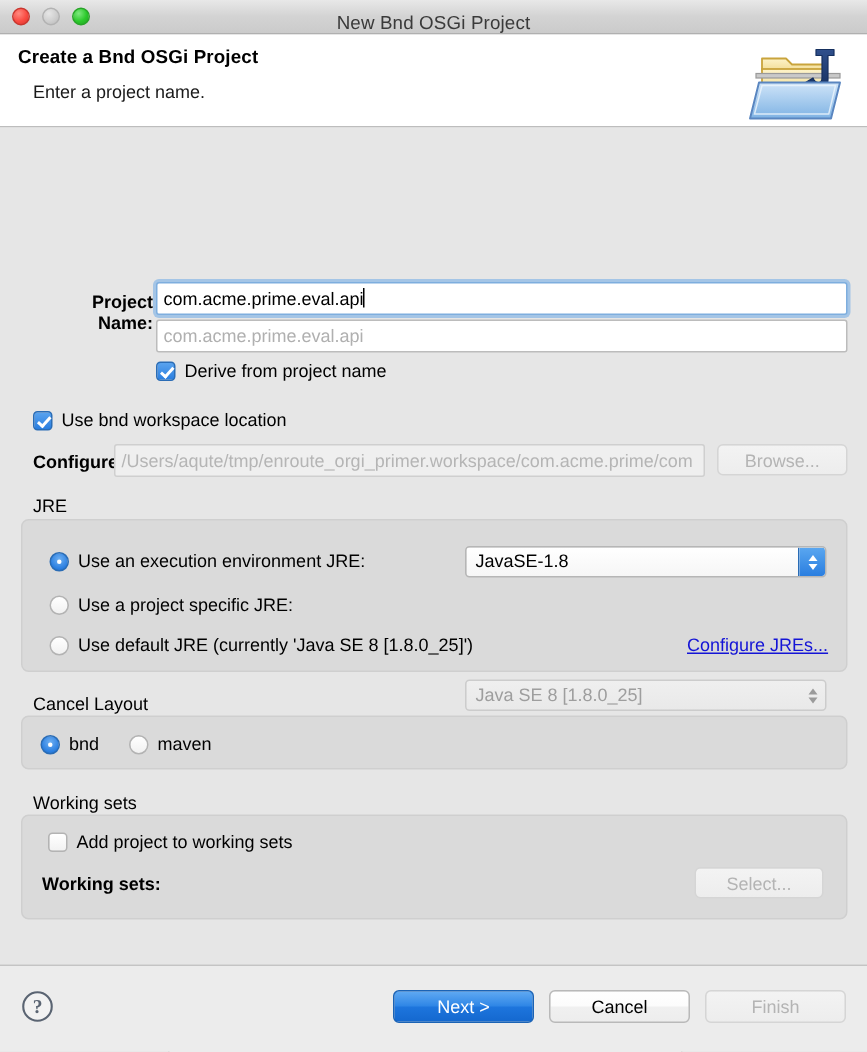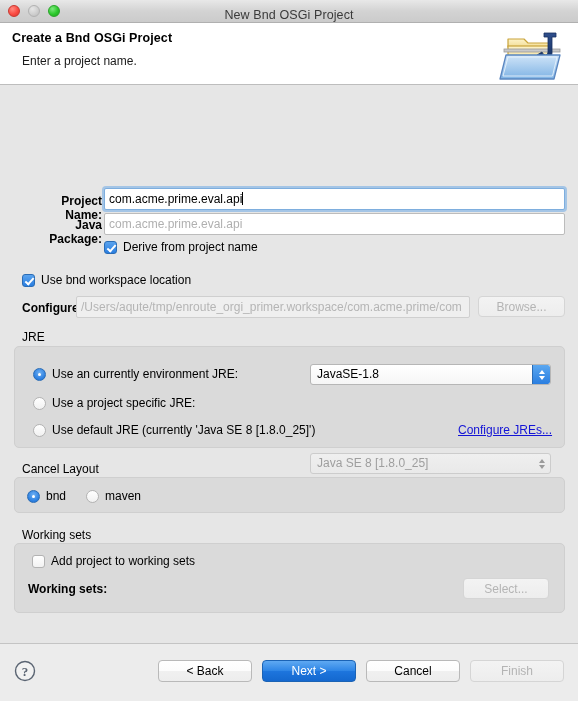--- a/index.html
+++ b/index.html
@@ -383,21 +383,20 @@
         <path d="M10 30 L59 30 L54.5 49 L5 49 Z" fill="none" stroke="#eaf3fc" stroke-width="1" opacity="0.85"></path>
       </svg>
     </div>
   </div>
 
   <div id="body">
 
     <div class="abs lbl lbl-b" style="left:22px; top:109px; width:80px; text-align:right;">Project Name:</div>
     <div class="abs textfield focused" style="left:104px; top:103px; width:461px;"><span>com.acme.prime.eval.api</span><span class="caret"></span></div>
 
-    <div class="abs lbl lbl-b" style="left:22px; top:133px; width:80px; text-align:right;">Java Package:</div>
     <div class="abs textfield placeholder" style="left:104px; top:128px; width:461px;">com.acme.prime.eval.api</div>
 
     <div class="abs cb-row" style="left:104px; top:155px;">
       <div class="checkbox checked"></div>
       <div class="lbl">Derive from project name</div>
     </div>
 
     <div class="abs cb-row" style="left:22px; top:188px;">
       <div class="checkbox checked"></div>
       <div class="lbl">Use bnd workspace location</div>
@@ -405,21 +404,21 @@
 
     <div class="abs lbl lbl-b" style="left:22px; top:216px;">Configure:</div>
     <div class="abs textfield disabled" style="left:76px; top:211px; width:394px;">/Users/aqute/tmp/enroute_orgi_primer.workspace/com.acme.prime/com</div>
     <div class="abs btn disabled" style="left:478px; top:211px; width:87px;">Browse...</div>
 
     <div class="abs group-label" style="left:22px; top:245px;">JRE</div>
     <div class="abs group-box" style="left:14px; top:261px; width:551px; height:102px;"></div>
 
     <div class="abs cb-row" style="left:33px; top:282px;">
       <div class="radio checked"></div>
-      <div class="lbl">Use an currently environment JRE:</div>
+      <div class="lbl">Use an execution environment JRE:</div>
     </div>
     <div class="abs combo" style="left:310px; top:279px; width:241px;">
       <span>JavaSE-1.8</span>
       <span class="arrowbox">
         <span class="up"></span>
           <span class="dn"></span>
       </span>
     </div>
 
     <div class="abs cb-row" style="left:33px; top:311px;">
@@ -473,20 +472,19 @@
   </div>
 
   <div id="footer">
     <div id="help-icon">
       <svg width="22" height="22" viewBox="0 0 22 22" xmlns="http://www.w3.org/2000/svg">
         <circle cx="11" cy="11" r="9.5" fill="#f2f2f2" stroke="#5a6472" stroke-width="1.4"></circle>
         <text x="11" y="15.5" text-anchor="middle" font-family="Liberation Serif, serif" font-size="13" font-weight="bold" fill="#5a6472">?</text>
       </svg>
     </div>
     <div id="footer-buttons">
-      <div class="btn footer-btn">&lt; Back</div>
       <div class="btn footer-btn default">Next &gt;</div>
       <div class="btn footer-btn">Cancel</div>
       <div class="btn footer-btn disabled">Finish</div>
     </div>
   </div>
 
 </div>
 
 </body></html>

